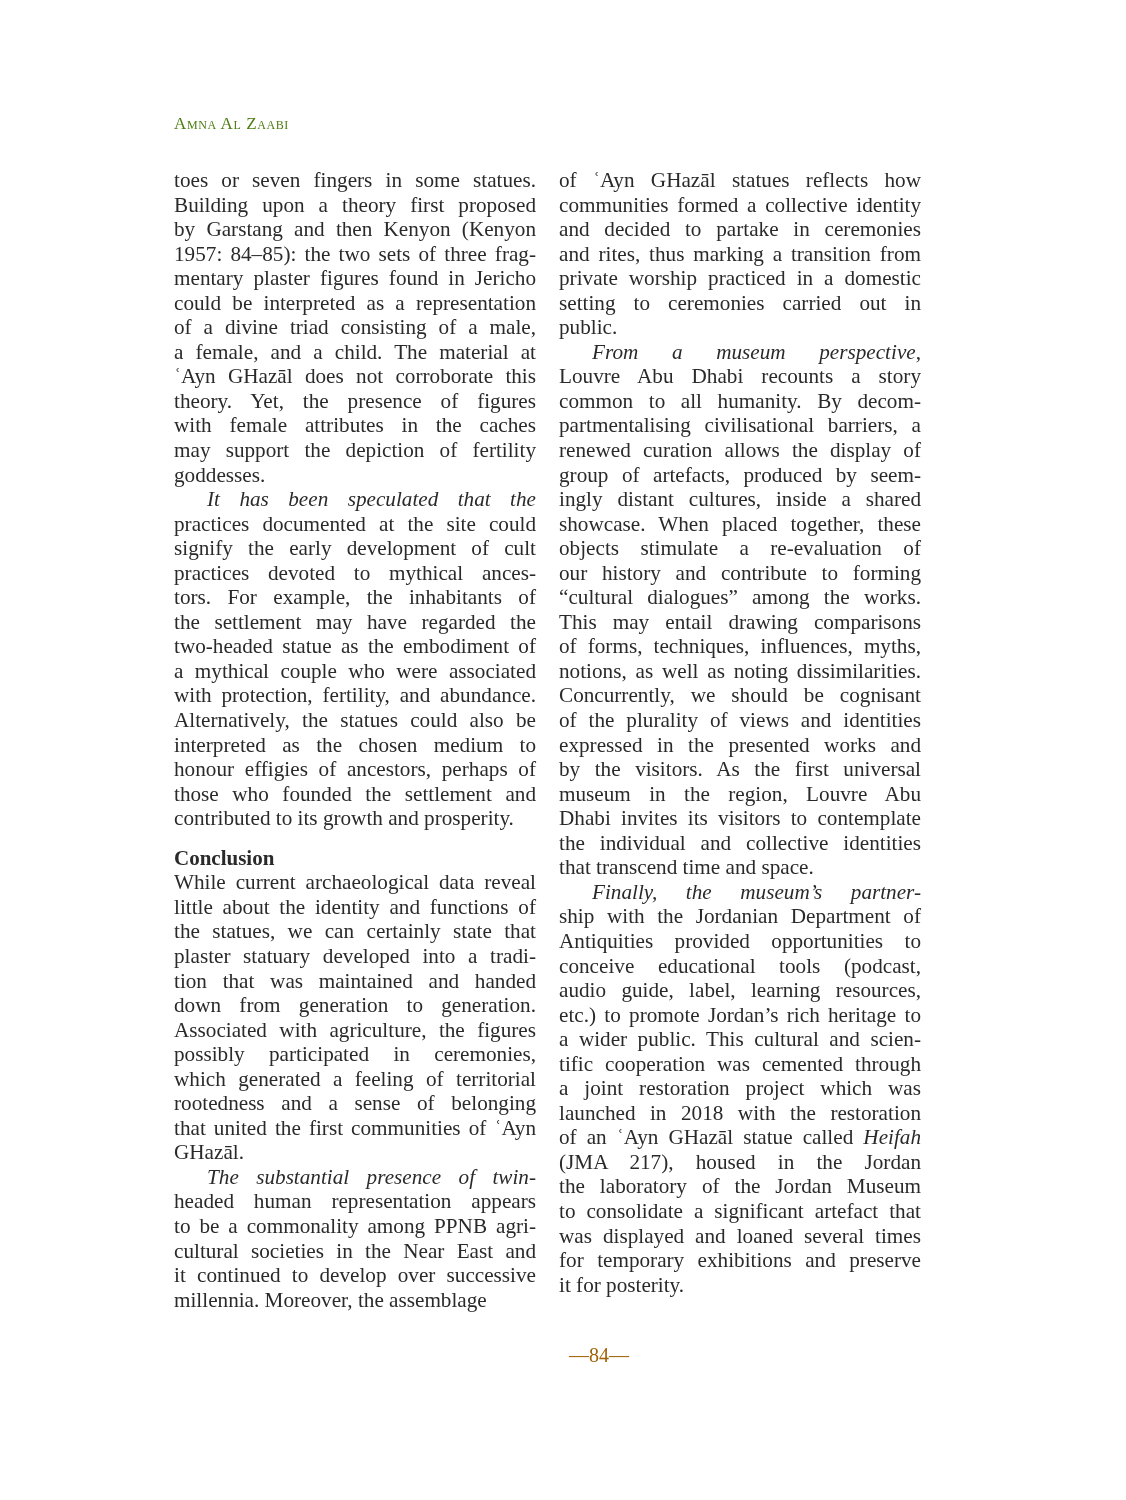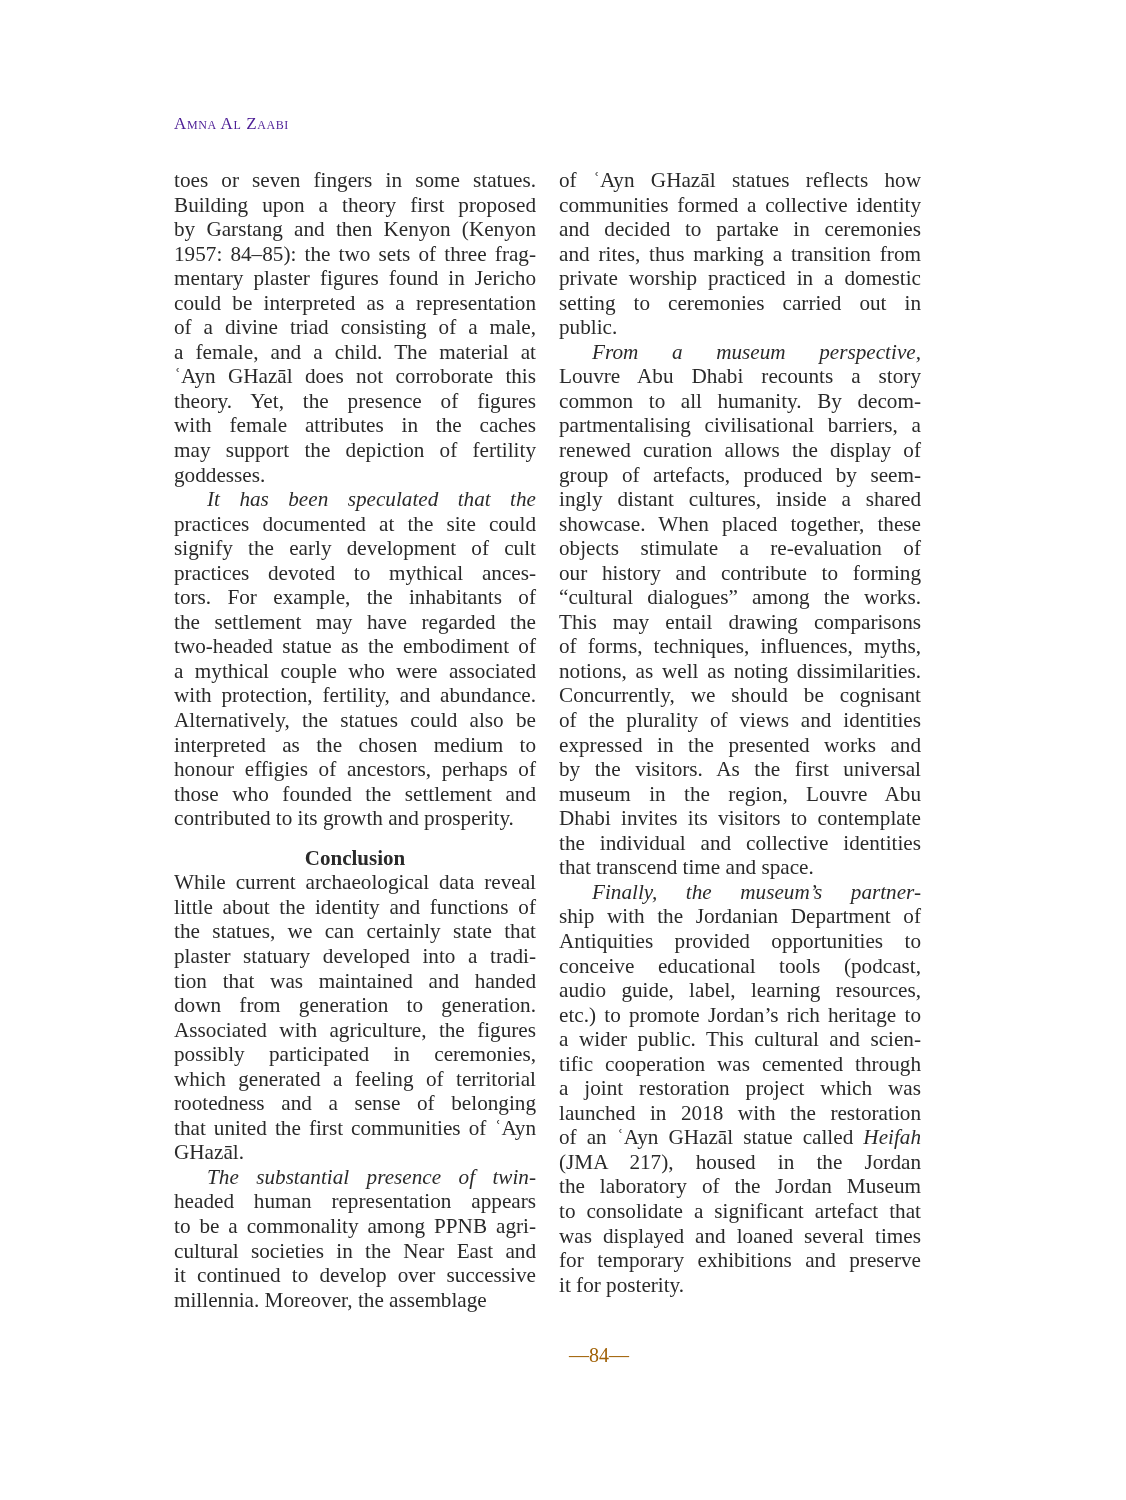--- a/index.html
+++ b/index.html
@@ -1,27 +1,27 @@
 <!DOCTYPE html>
 <html><head>
 <meta charset="utf-8">
 <style>
   html, body { margin: 0; padding: 0; background: #ffffff; }
   body { width: 1126px; height: 1500px; position: relative; overflow: hidden; }
   .page { position: absolute; left: 0; top: 0; width: 1126px; height: 1500px; background: #fff; color: #2a2a2a;
           font-family: "Liberation Serif", "DejaVu Serif", serif; }
-  .running-head { position: absolute; left: 174px; top: 114px; font-size: 17px; letter-spacing: 0.6px; color: #4c1d95;
+  .running-head { position: absolute; left: 174px; top: 114px; font-size: 17px; letter-spacing: 0.6px; color: #4d7c0f;
           font-variant: small-caps; }
   .col { position: absolute; top: 168px; width: 362px; font-size: 21.2px; line-height: 24.55px; }
   .col-left { left: 174px; }
   .col-right { left: 559px; }
   .ln { display: block; white-space: nowrap; height: 24.55px; text-align: justify; text-align-last: justify; }
   .ln.last { text-align-last: left; }
   .ln.indent { padding-left: 33px; font-style: italic; }
-  .heading { display: block; height: 24.55px; font-weight: bold; font-size: 21px; text-align: center; }
+  .heading { display: block; height: 24.55px; font-weight: bold; font-size: 21px; }
   .gap { display: block; height: 15px; }
   .page-number { position: absolute; left: 0; width: 1126px; top: 1344px; text-align: center; font-size: 20px; color: #a16207; padding-left: 36px; }
   i { font-style: italic; }
 </style>
 </head>
 <body>
 
 <div class="page">
   <div class="running-head">Amna Al Zaabi</div>
 

